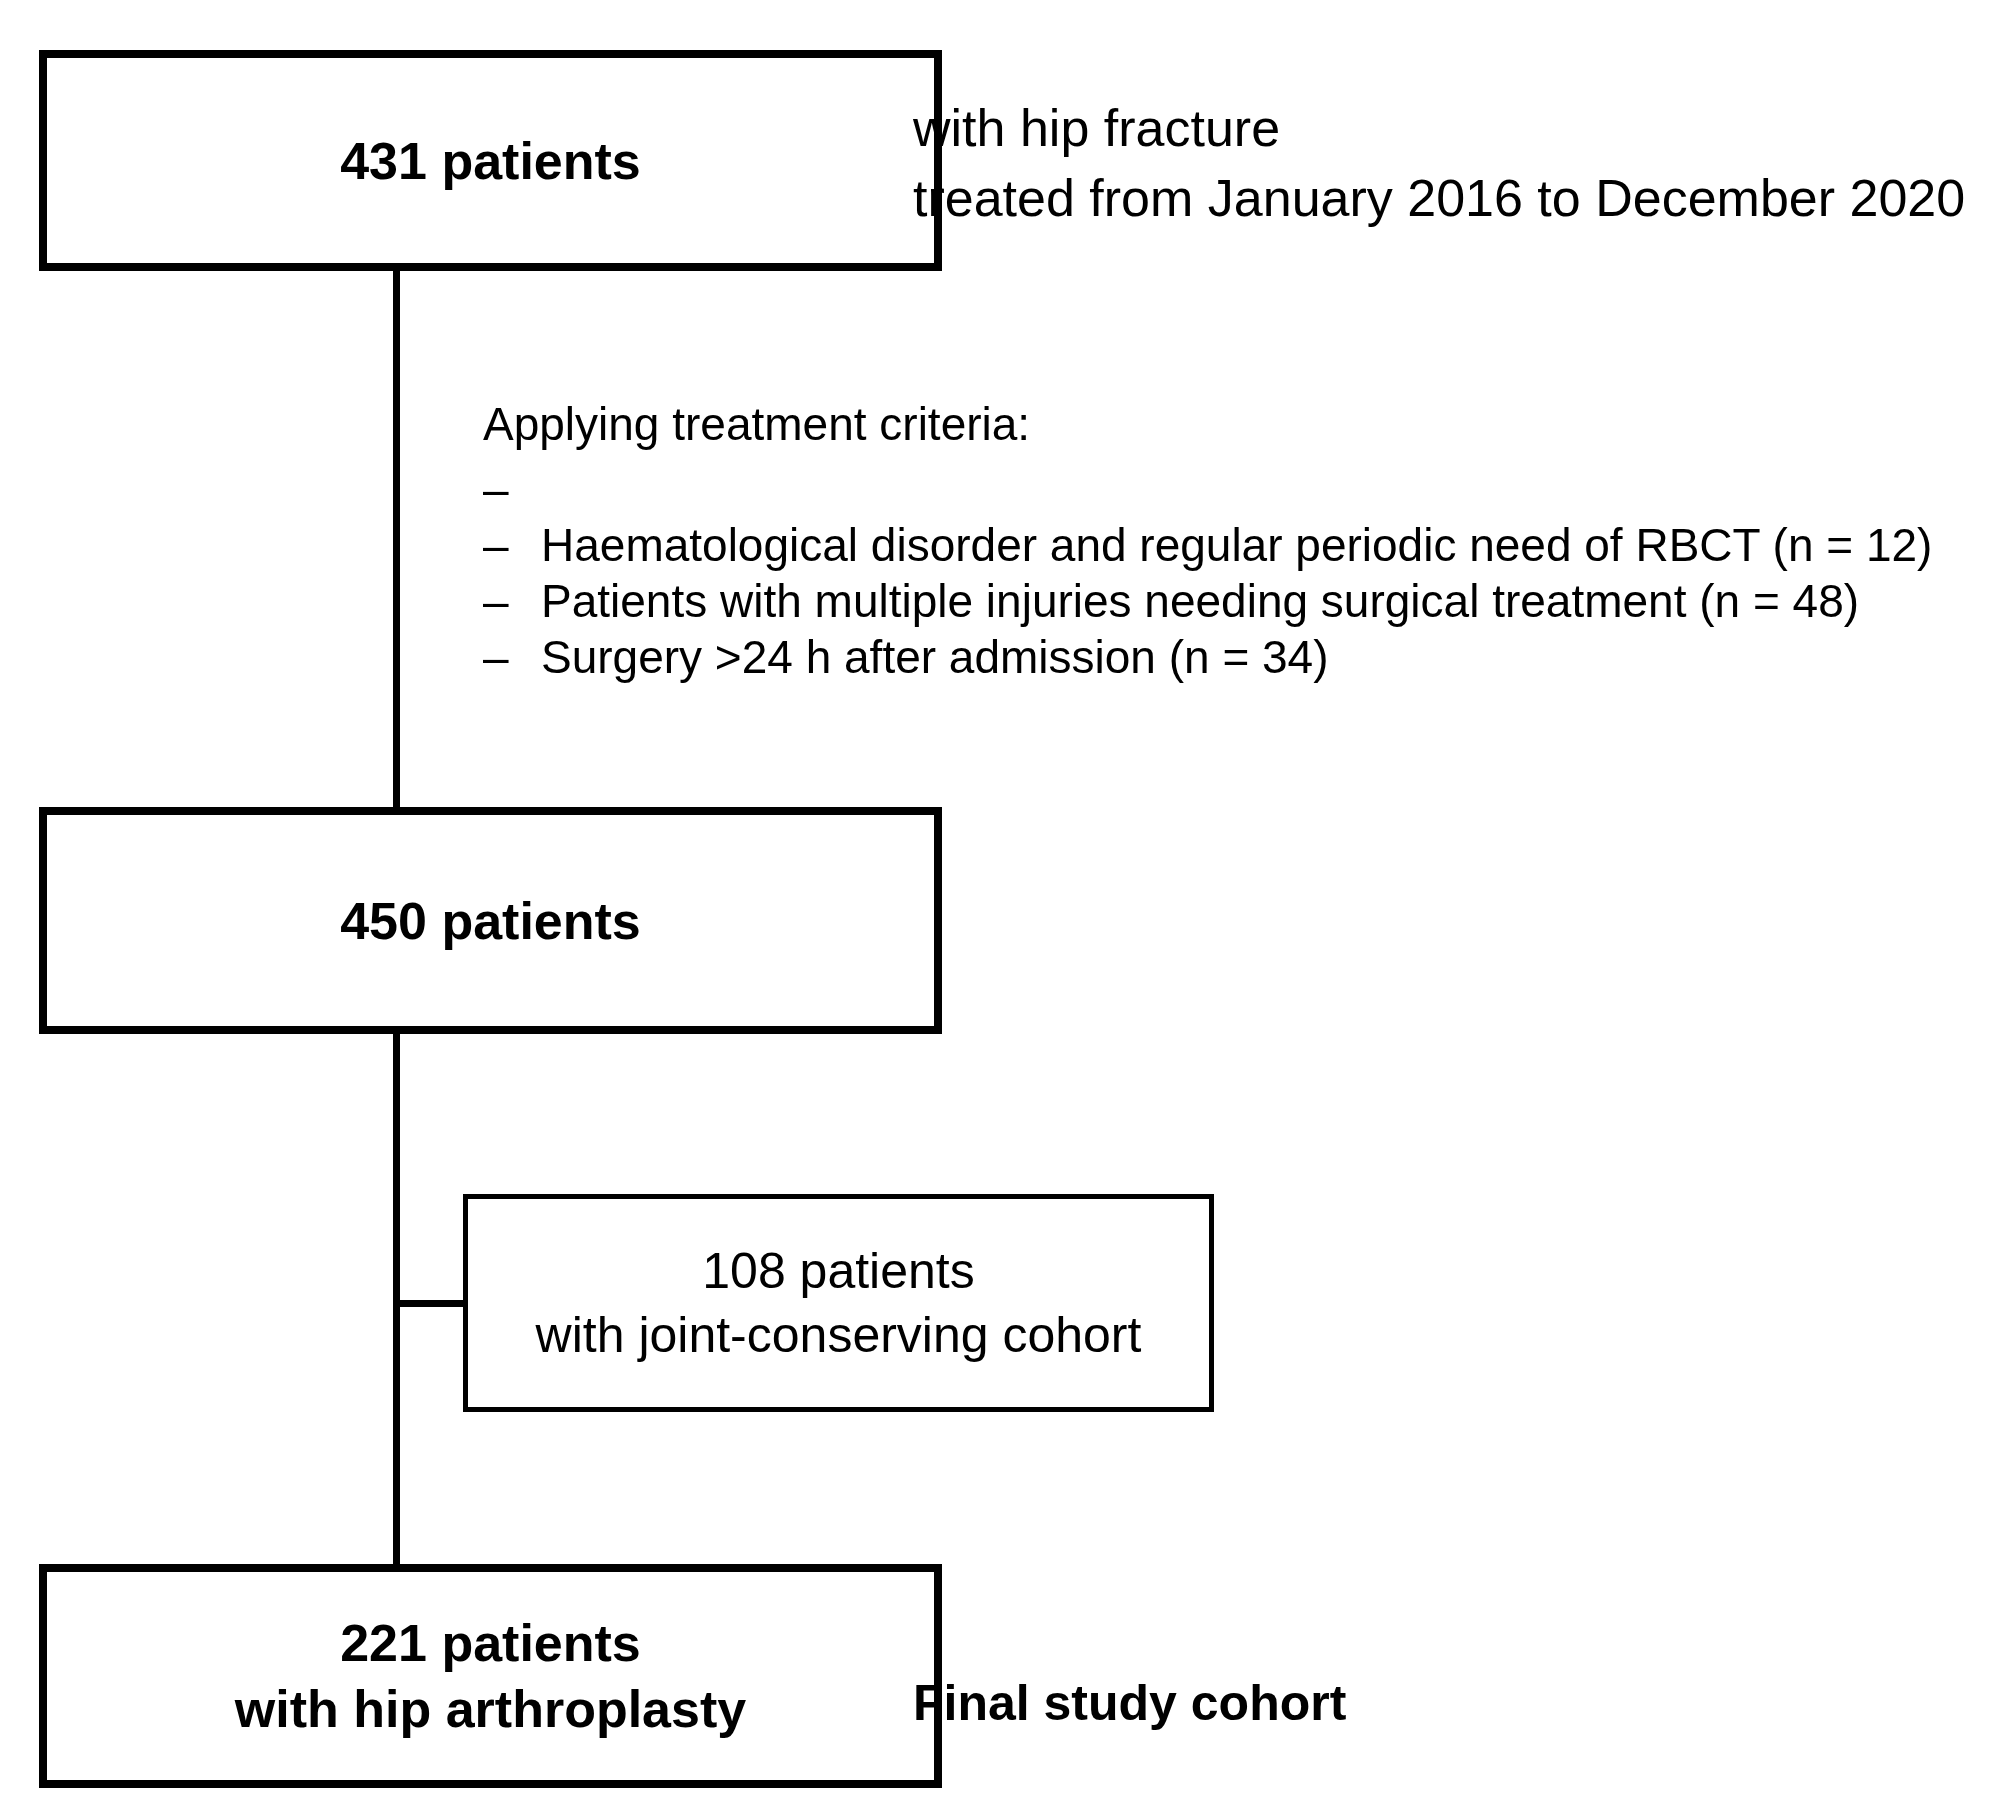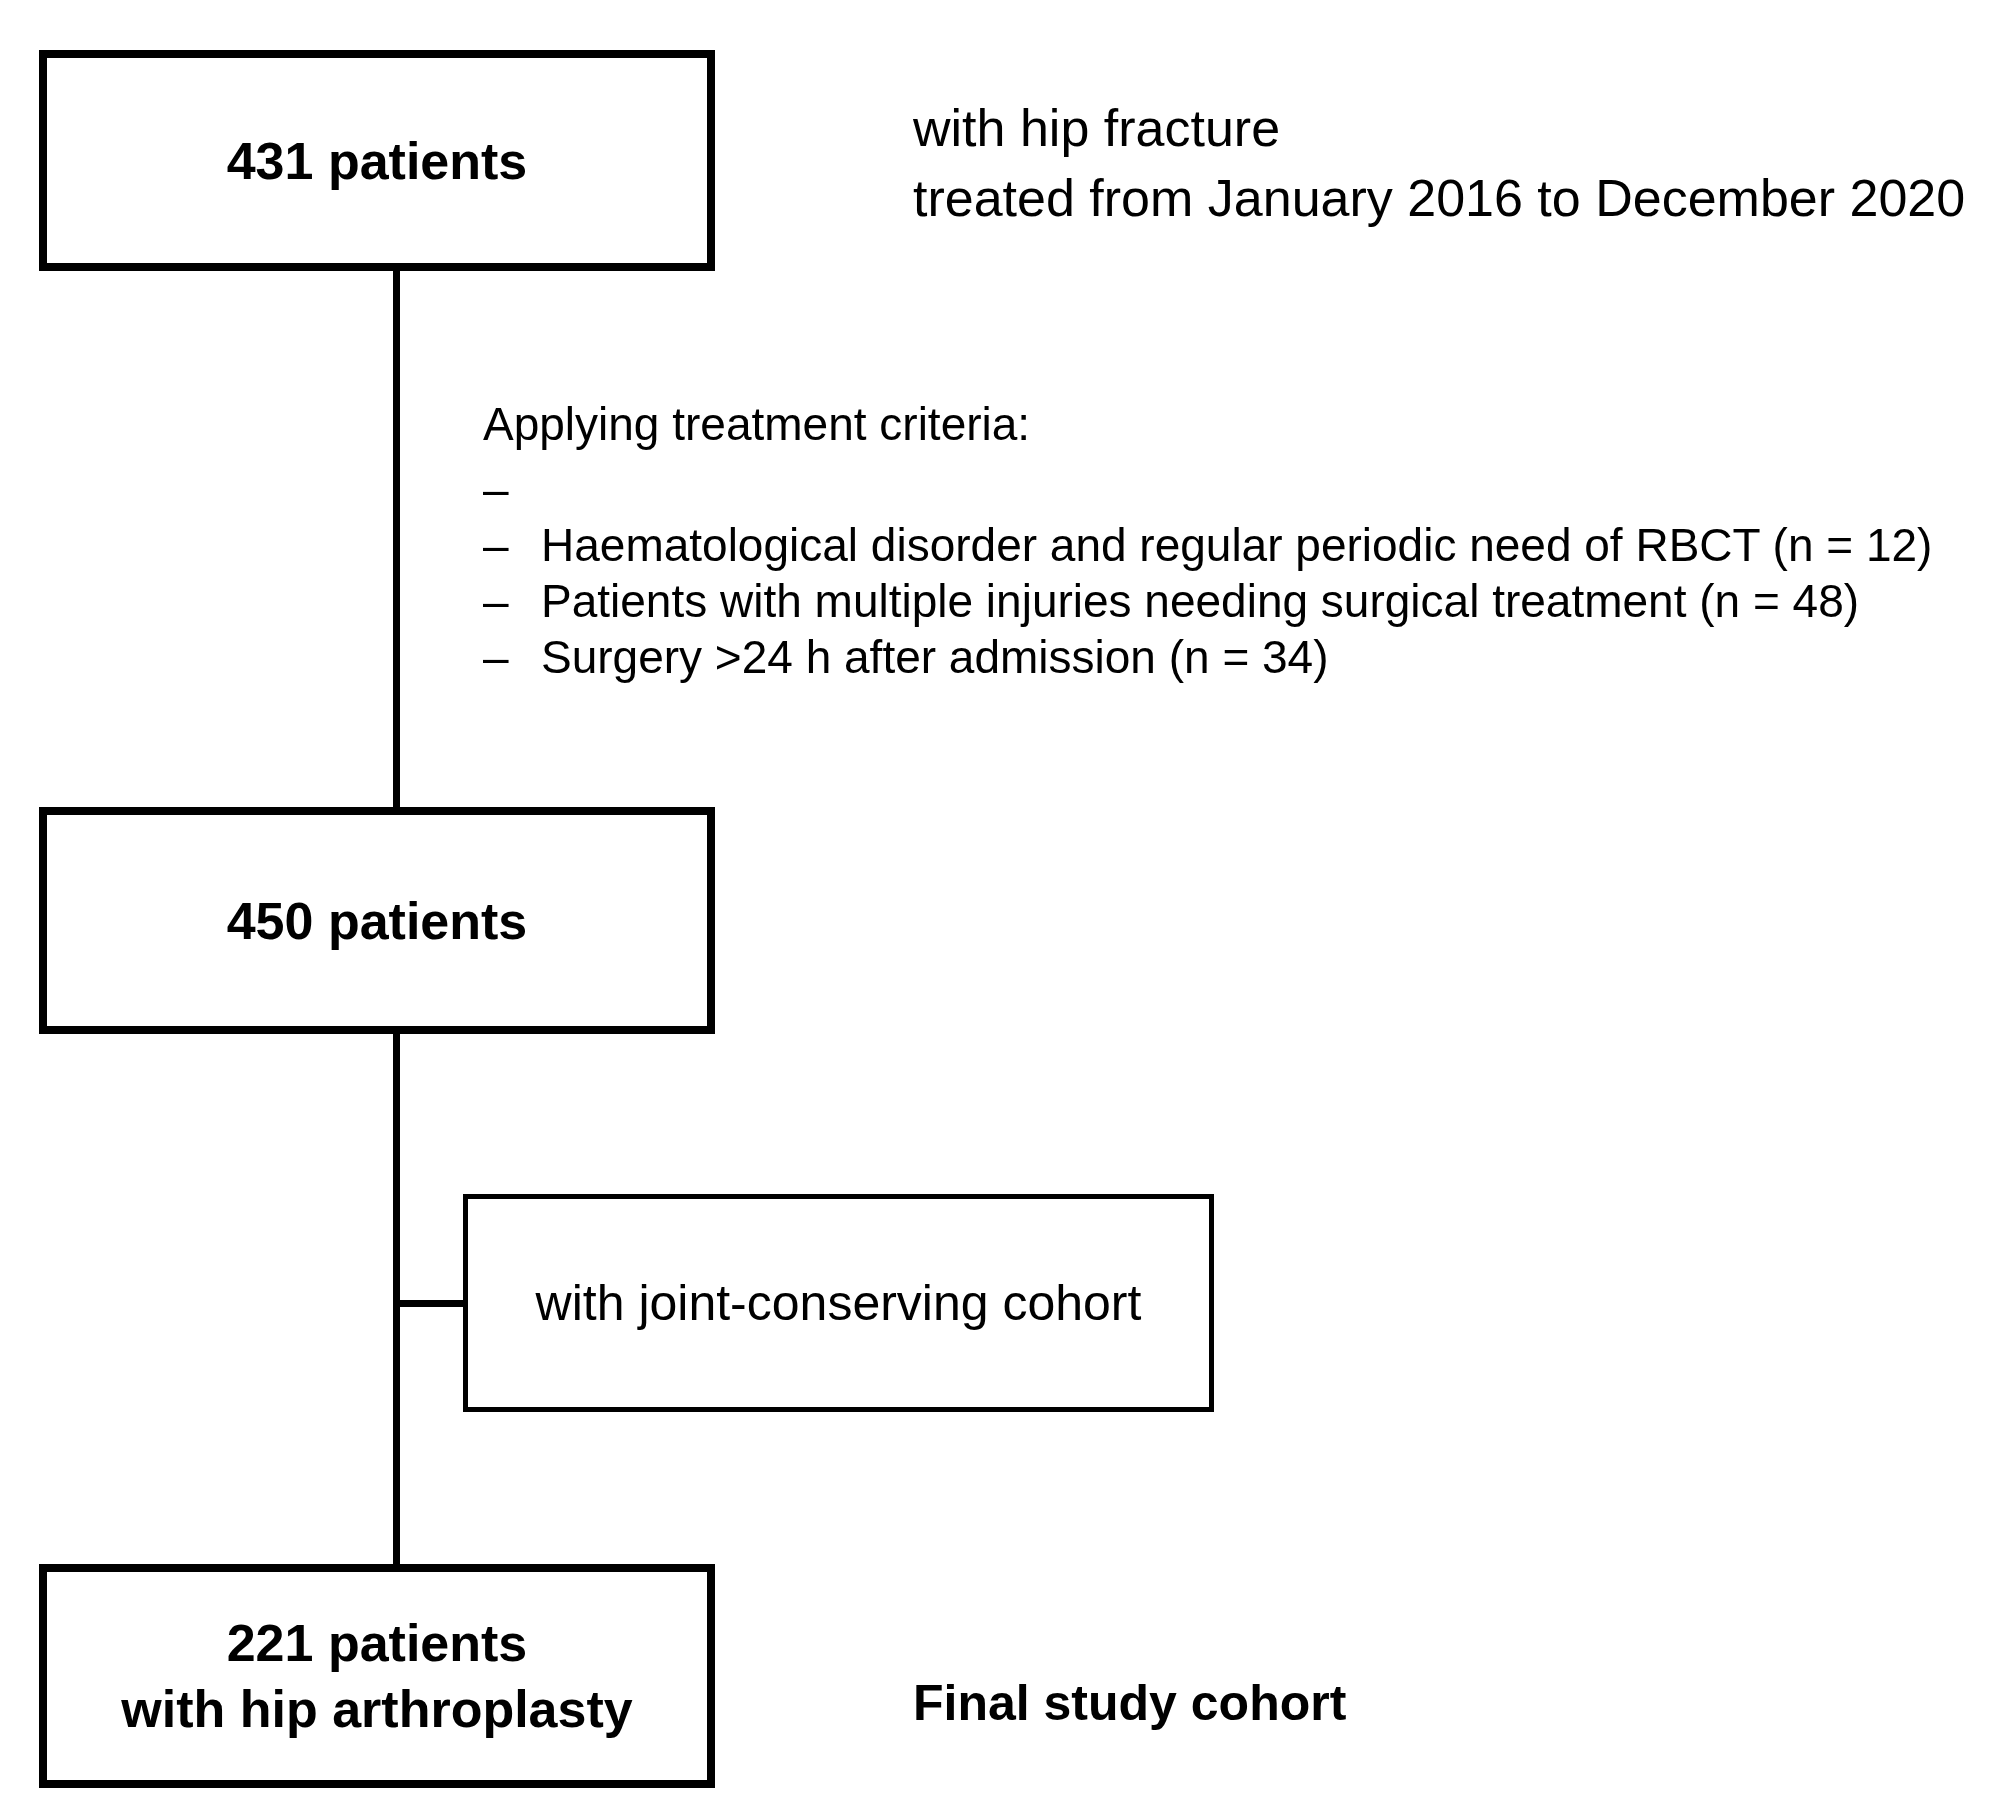--- a/index.html
+++ b/index.html
@@ -26,21 +26,21 @@
     display: flex;
     flex-direction: column;
     align-items: center;
     justify-content: center;
     text-align: center;
   }
   .fbox.thin { border-width: 5.8px; }
 
   .box-main {
     left: 39px;
-    width: 676px;
+    width: 903px;
   }
   #box-431 { top: 50px;  height: 221px; }
   #box-329 { top: 807px; height: 227px; }
   #box-221 { top: 1564px; height: 224px; align-items: center; }
   #box-108 { left: 463px; top: 1194px; width: 751px; height: 218px; }
 
   .box-label-bold {
     font-size: 52px;
     font-weight: bold;
     line-height: 66px;
@@ -134,20 +134,21 @@
       <span class="dash">–</span>
       <span>Surgery &gt;24 h after admission (n = 34)</span>
     </div>
   </div>
 
   <div class="fbox box-main" id="box-329">
     <div class="box-label-bold">450 patients</div>
   </div>
 
   <div class="fbox thin" id="box-108">
+    <div class="box-label-regular">108 patients</div>
     <div class="box-label-regular">with joint-conserving cohort</div>
   </div>
 
   <div class="fbox box-main" id="box-221">
     <div class="box-label-bold">221 patients</div>
     <div class="box-label-bold">with hip arthroplasty</div>
   </div>
 
   <div class="annotation" id="final-note">Final study cohort</div>
 

